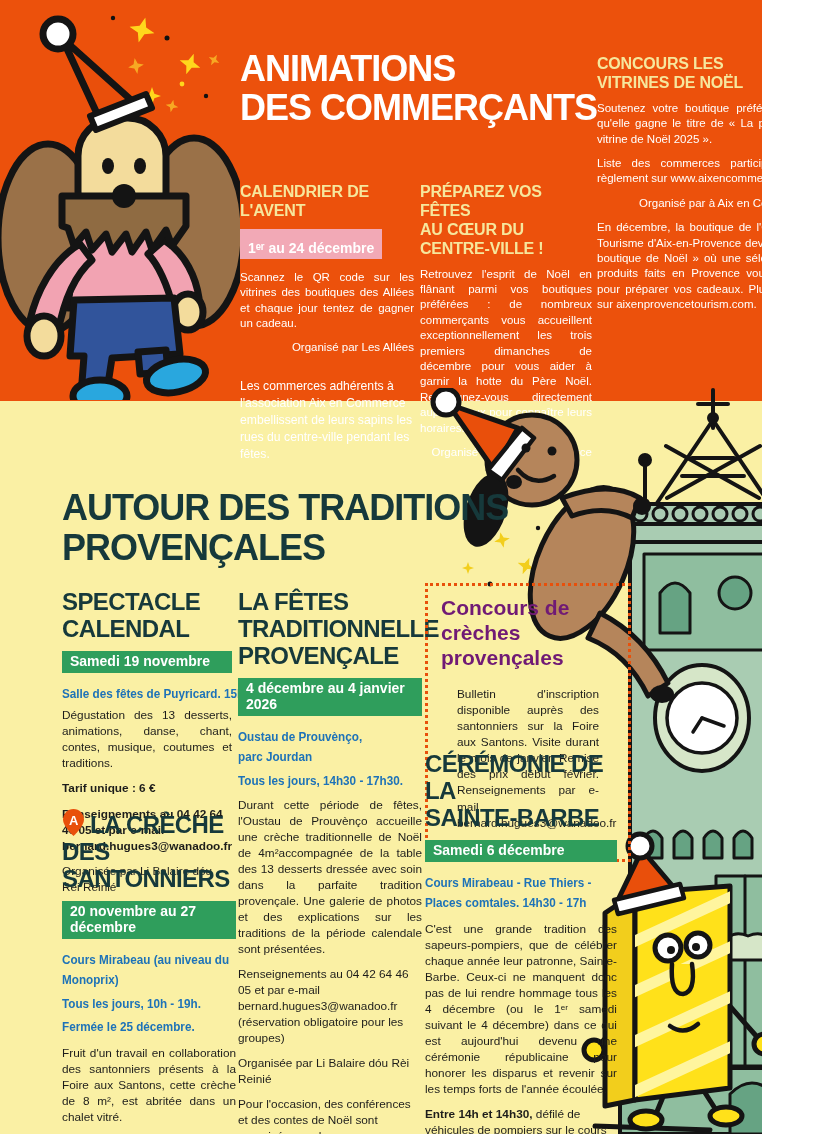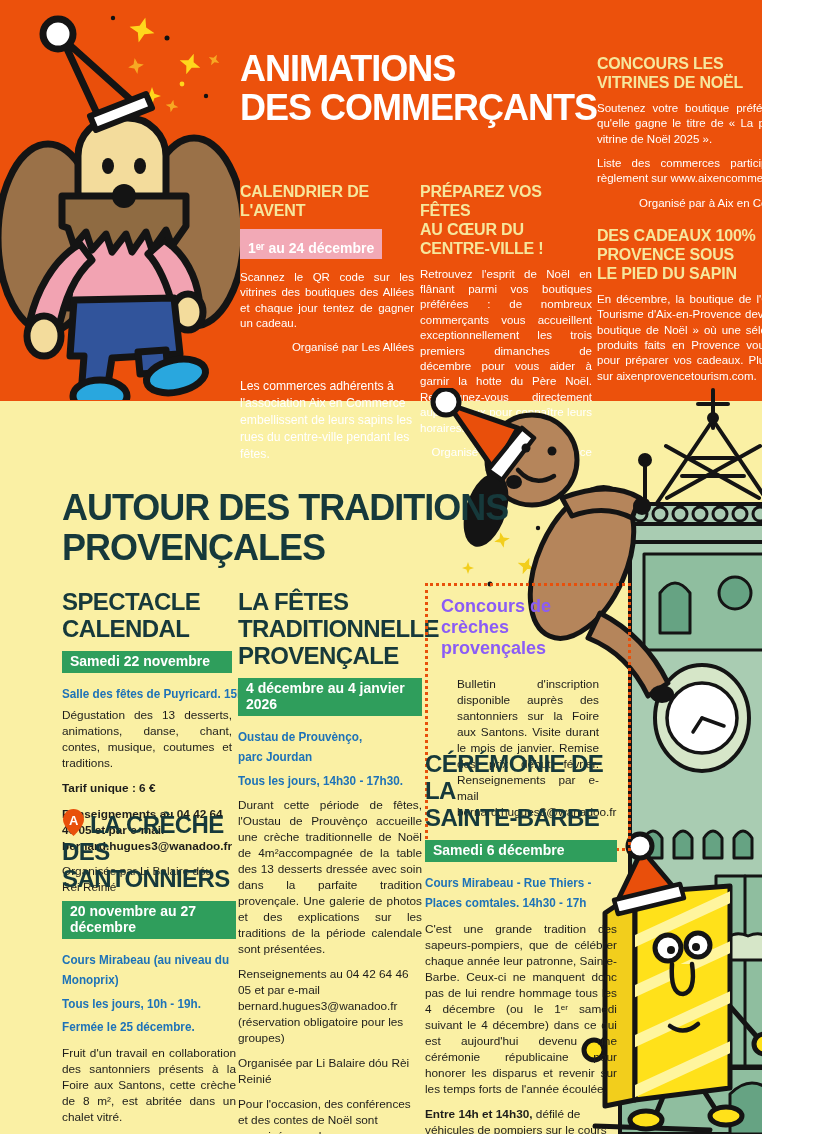--- a/index.html
+++ b/index.html
@@ -17,21 +17,21 @@
   
   .bottom-title{color:#16393B;font-size:36px;font-weight:800;line-height:1.12;letter-spacing:-1px;white-space:pre-line}
   .h3sec{color:#16393B;font-size:24px;font-weight:800;line-height:1.13;letter-spacing:-0.6px;margin:0 0 9px;white-space:pre-line}
   .dateband{display:block;background:#2F9E5C;color:#ffffff;font-weight:700;font-size:14px;padding:2px 8px 4px;margin:0 0 11px}
   .venue{color:#1D72B8;font-weight:700;font-size:13px;line-height:1.55;margin:0 0 3px;white-space:pre;transform:scaleX(.9);transform-origin:0 0}
   .pbody{color:#1D1D1B;font-size:11.8px;line-height:1.36;margin:0 0 9px;text-align:justify}
   .pbody.left{text-align:left}
   .pbold{font-weight:700}
   .b{font-weight:700}
   .gbox{border:3px dotted #E8500B;padding:10px 13px 12px}
-  .gbox h3{color:#8b5cf6;font-size:18px;font-weight:700;line-height:1.18;margin:0 0 8px;white-space:pre-line}
+  .gbox h3{color:#701a75;font-size:21px;font-weight:700;line-height:1.18;margin:0 0 8px;white-space:pre-line}
   .pin{display:inline-block;vertical-align:-4px;margin-right:5px}
   svg{display:block}
   .illus{pointer-events:none}
 </style>
 </head>
 <body>
 
 <div class="page">
 
   <div class="top-band"></div>
@@ -98,23 +98,20 @@
     <p class="ptop">Retrouvez l'esprit de Noël en flânant parmi vos boutiques préférées : de nombreux commerçants vous accueillent exceptionnellement les trois premiers dimanches de décembre pour vous aider à garnir la hotte du Père Noël. Renseignez-vous directement auprès d'eux pour connaître leurs horaires.</p>
     <p class="ptop left">Organisé par Aix en Commerce</p>
   </div>
 
   <div class="abs" style="left:597px;top:55px;width:212px">
     <h2 class="h2top">CONCOURS LES
 VITRINES DE NOËL</h2>
     <p class="ptop">Soutenez votre boutique préférée pour qu'elle gagne le titre de « La plus belle vitrine de Noël 2025 ».</p>
     <p class="ptop">Liste des commerces participants et règlement sur www.aixencommerce.fr.</p>
     <p class="ptop left">Organisé par à Aix en Commerce</p>
-    <h2 class="h2top" style="margin-top:16px">DES CADEAUX 100%
-PROVENCE SOUS
-LE PIED DU SAPIN</h2>
     <p class="ptop">En décembre, la boutique de l'Office de Tourisme d'Aix-en-Provence devient « La boutique de Noël » où une sélection de produits faits en Provence vous attend pour préparer vos cadeaux. Plus d'infos sur aixenprovencetourism.com.</p>
   </div>
 
   <svg class="abs illus" style="left:430px;top:388px" width="392" height="746" viewBox="0 0 392 746">
     <defs>
       <symbol id="star4b" viewBox="-10 -10 20 20">
           <polygon points="0,-10 2.6,-2.6 10,0 2.6,2.6 0,10 -2.6,2.6 -10,0 -2.6,-2.6"></polygon>
         </symbol>
       <clipPath id="frontface">
           <polygon points="205,505 300,498 300,700 205,712"></polygon>
@@ -241,21 +238,21 @@
       <path d="M240,638 Q254,648 268,636" fill="none" stroke-width="4.5"></path>
     </g>
   </svg>
 
   <div class="abs bottom-title" style="left:62px;top:488px;width:470px">AUTOUR DES TRADITIONS
 PROVENÇALES</div>
 
   <div class="abs" style="left:62px;top:588px;width:170px">
     <h3 class="h3sec">SPECTACLE
 CALENDAL</h3>
-    <span class="dateband">Samedi 22 novembre</span>
+    <span class="dateband">Samedi 19 novembre</span>
     <p class="venue">Salle des fêtes de Puyricard. 15h</p>
     <p class="pbody">Dégustation des 13 desserts, animations, danse, chant, contes, musique, coutumes et traditions.</p>
     <p class="pbody left pbold">Tarif unique : 6 €</p>
     <p class="pbody left pbold">Renseignements au 04 42 64 46 05 et par e-mail bernard.hugues3@wanadoo.fr</p>
     <p class="pbody left">Organisée par Li Balaire dóu Rèi Reinié</p>
   </div>
 
   <div class="abs" style="left:62px;top:808px;width:174px">
     <h3 class="h3sec"><svg class="pin" width="23" height="29" viewBox="0 0 23 29">
           <path d="M11.5,1 C17.3,1 22,5.7 22,11.5 C22,18.5 11.5,28 11.5,28 C11.5,28 1,18.5 1,11.5 C1,5.7 5.7,1 11.5,1 Z" fill="#E8500B"></path>

